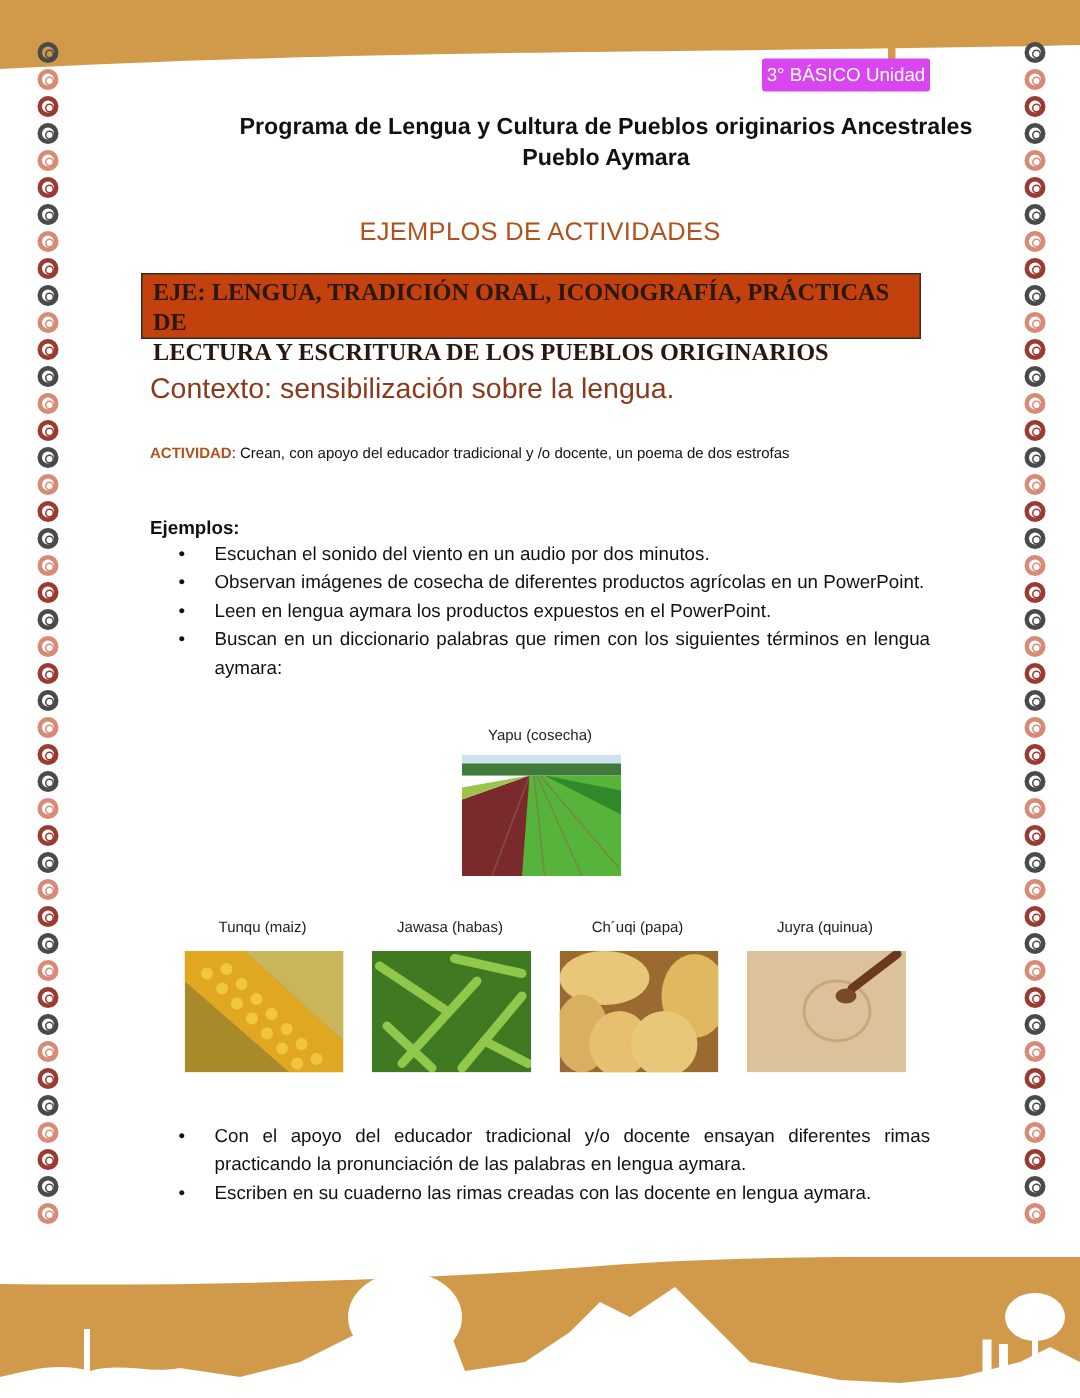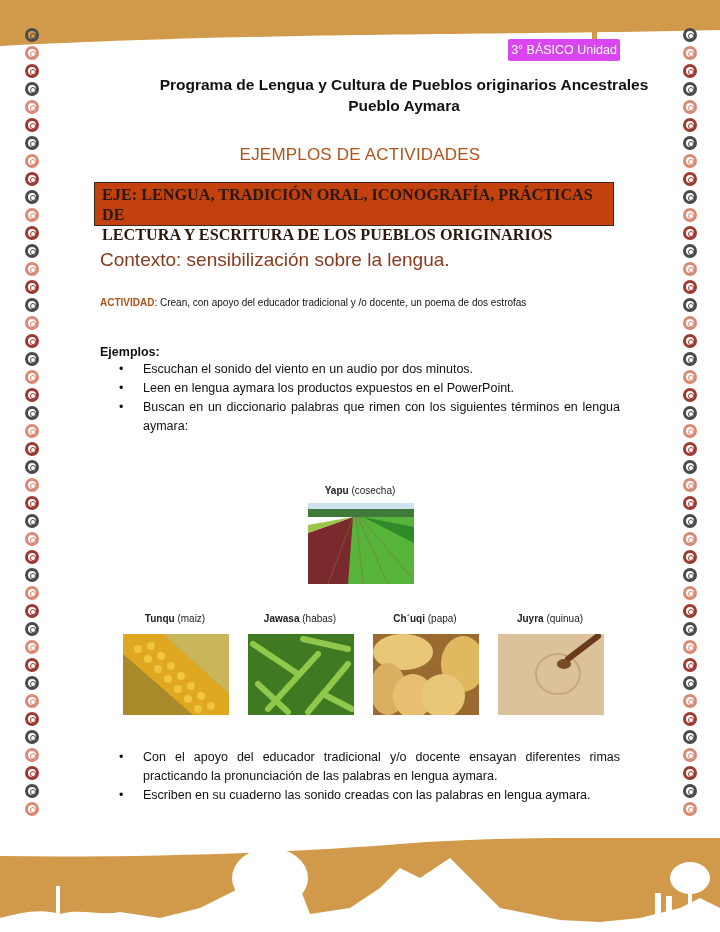--- a/index.html
+++ b/index.html
@@ -25,21 +25,21 @@
   .actividad{position:absolute;left:100px;top:293px;width:520px;font-size:10px;line-height:19px;text-align:justify;}
   .actividad .lbl{color:#b0521a;font-weight:bold;}
   .actividad .cont{display:block;padding-left:69px;}
   .ejemplos-h{position:absolute;left:100px;top:345px;font-size:12.5px;font-weight:bold;}
   ul.bullets{position:absolute;left:100px;width:520px;margin:0;padding:0;list-style:none;font-size:12.5px;line-height:19px;}
   ul.bullets li{position:relative;padding-left:43px;text-align:justify;}
   ul.bullets li::before{content:"\2022";position:absolute;left:19px;top:0;}
   .b1{top:360px;}
   .b2{top:748px;}
   .caption{position:absolute;font-size:10px;text-align:center;color:#222;}
-  .caption b{font-weight:bold;}
+  .caption b{font-weight:normal;}
   .photo{position:absolute;overflow:hidden;}
   .footer{position:absolute;left:0;top:838px;width:720px;height:94px;}
 </style>
 </head>
 <body>
 
 <div class="topband">
   <svg width="720" height="48" viewBox="0 0 720 48">
     <path d="M0 0 H720 V30 C600 33 400 34 300 36 C180 38 80 42 0 46 Z" fill="#d19a4a"></path>
   </svg>
@@ -151,20 +151,21 @@
 
 <div class="contexto">Contexto: sensibilización sobre la lengua.</div>
 
 <div class="actividad">
   <span class="lbl">ACTIVIDAD</span><span>: Crean, con apoyo del educador tradicional y /o docente, un poema de dos estrofas</span>
 </div>
 
 <div class="ejemplos-h">Ejemplos:</div>
 <ul class="bullets b1">
   <li>Escuchan el sonido del viento en un audio por dos minutos.</li>
+  <li>Observan imágenes de cosecha de diferentes productos agrícolas en un PowerPoint.</li>
   <li>Leen en lengua aymara los productos expuestos en el PowerPoint.</li>
   <li>Buscan en un diccionario palabras que rimen con los siguientes términos en lengua aymara:</li>
 </ul>
 
 <div class="caption" style="left:290px;top:485px;width:140px;">
   <b>Yapu</b> <span>(cosecha)</span>
 </div>
 <div class="photo" style="left:308px;top:503px;width:106px;height:81px;">
   <svg width="106" height="81" viewBox="0 0 106 81">
     <rect width="106" height="14" fill="#cfe3ee"></rect>
@@ -247,21 +248,21 @@
   <svg width="106" height="81" viewBox="0 0 106 81">
     <rect width="106" height="81" fill="#dcc29a"></rect>
     <ellipse cx="60" cy="40" rx="22" ry="20" fill="none" stroke="#c8a878" stroke-width="2"></ellipse>
     <path d="M70 25 L100 2" stroke="#6a3a1c" stroke-width="6" stroke-linecap="round"></path>
     <ellipse cx="66" cy="30" rx="7" ry="5" fill="#7a4a24"></ellipse>
   </svg>
 </div>
 
 <ul class="bullets b2">
   <li>Con el apoyo del educador tradicional y/o docente ensayan diferentes rimas practicando la pronunciación de las palabras en lengua aymara.</li>
-  <li>Escriben en su cuaderno las sonido creadas con las palabras en lengua aymara.</li>
+  <li>Escriben en su cuaderno las rimas creadas con las docente en lengua aymara.</li>
 </ul>
 
 <div class="footer">
   <svg width="720" height="94" viewBox="0 0 720 94">
     <path d="M0 18 C150 20 300 14 400 6 C500 -2 620 0 720 0 V94 H0 Z" fill="#d19a4a"></path>
     <g fill="#fff">
       <path d="M0 94 L0 80 C20 75 40 70 60 76 C80 70 100 78 120 74 L160 80 L200 70 L240 50 C260 30 290 30 300 50 L310 76 L350 70 L380 50 L400 30 L420 40 L450 20 L470 40 L500 70 L560 82 L600 84 L640 80 L680 70 L700 60 L720 70 V94 Z"></path>
       <ellipse cx="270" cy="40" rx="38" ry="30"></ellipse>
       <rect x="266" y="55" width="6" height="30"></rect>
       <rect x="56" y="48" width="4" height="30"></rect>

